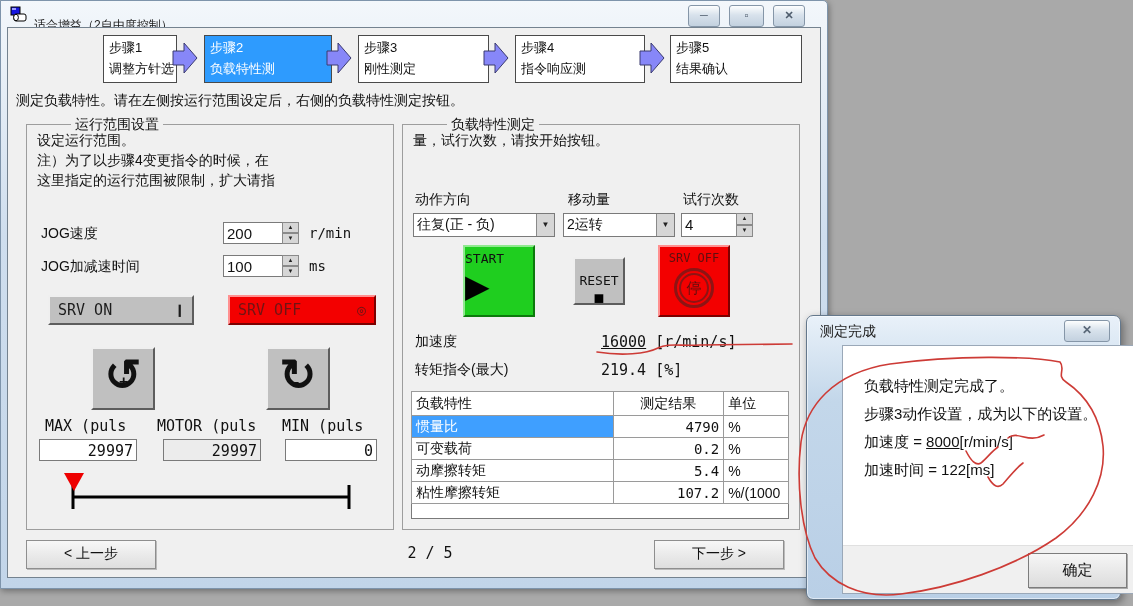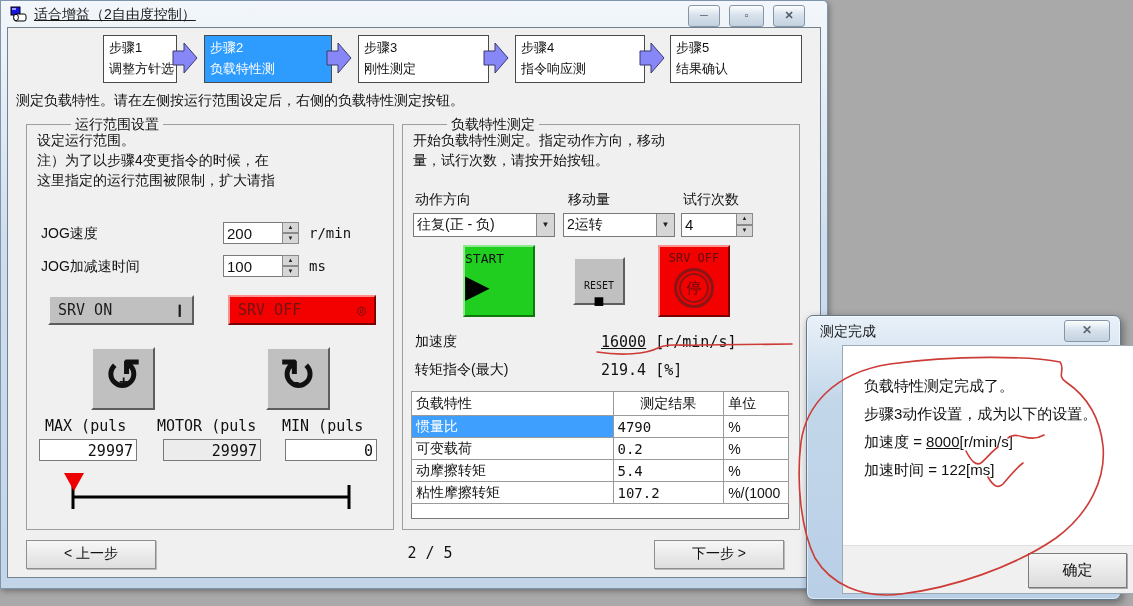--- a/index.html
+++ b/index.html
@@ -6,21 +6,21 @@
   body{width:1133px;height:606px;background:#a9a9a9;position:relative;overflow:hidden;
        font-family:"Liberation Sans",sans-serif;color:#111;}
   .mono{font-family:"DejaVu Sans Mono",monospace;}
 
   
   #main-window{position:absolute;left:0;top:0;width:826px;height:587px;
     background:linear-gradient(#f3f7fb,#cfdeee 40%,#c2d5e9);
     border:1px solid #7e94ab;border-radius:0 5px 0 0;box-shadow:1px 2px 6px rgba(0,0,0,.35);}
   #title-bar{position:absolute;left:0;top:0;right:0;height:26px;}
   #app-icon{position:absolute;left:9px;top:5px;width:18px;height:17px;}
-  #window-title{position:absolute;left:33px;top:5px;font-size:14px;color:#1b1b1b;text-decoration:underline;}
+  #window-title{position:absolute;left:33px;top:16px;font-size:12px;color:#1b1b1b;text-decoration:underline;}
   .winbtns{position:absolute;top:4px;right:22px;display:flex;gap:9px;}
   .winbtn{width:30px;height:20px;border:1px solid #8596a8;border-radius:3px;
     background:linear-gradient(#fdfefe,#d8e2ec 45%,#c3d1df);
     font-size:11px;color:#4f5d6d;text-align:center;line-height:18px;font-weight:bold;}
   .winbtn.max{width:33px;}
 
   #client{position:absolute;left:6px;top:26px;width:812px;height:549px;
     background:#f0f0f0;border:1px solid #74828f;}
 
   
@@ -62,21 +62,21 @@
     border:1px solid #8e8e8e;box-shadow:1px 1px 0 #bbb;font-size:14px;text-align:center;line-height:25px;}
   .rotbtn{text-align:center;}
   .rotbtn .g{font-size:44px;line-height:52px;font-weight:bold;color:#111;}
   .rotbtn .pm{position:absolute;font-size:16px;font-weight:bold;color:#111;}
 
   
   #mtable{position:absolute;left:8px;top:266px;width:378px;background:#fff;
     border:1px solid #7a7a7a;border-collapse:collapse;font-size:14px;}
   #mtable td{border:1px solid #9a9a9a;height:21px;padding:0 4px;white-space:nowrap;overflow:hidden;}
   #mtable tr.hdr td{height:23px;}
-  #mtable .c1{width:198px;} #mtable .c2{width:104px;} #mtable .c3{width:56px;}
+  #mtable .c1{width:198px;} #mtable .c2{width:104px;text-align:right;} #mtable .c3{width:56px;}
   #mtable td.hl{background:#3f9fff;color:#fff;}
   #mtable tr.empty td{border-left:none;border-right:none;border-bottom:none;height:14px;}
   .u{text-decoration:underline;}
 
   
   #dialog{position:absolute;left:806px;top:315px;width:313px;height:283px;border-radius:7px;
     background:linear-gradient(#e9f1f9,#c3d7ea 30%,#b9cfe6);border:1px solid #64788c;
     box-shadow:inset 0 0 0 1px rgba(255,255,255,.55), 2px 3px 9px rgba(0,0,0,.4);z-index:10;}
   #dialog-title{position:absolute;left:13px;top:7px;font-size:14px;color:#222;}
   #dialog-close{position:absolute;right:10px;top:4px;width:44px;height:20px;border:1px solid #8596a8;
@@ -203,21 +203,20 @@
         <line x1="16" y1="30" x2="292" y2="30" stroke="#000" stroke-width="3"></line>
         <line x1="16" y1="18" x2="16" y2="42" stroke="#000" stroke-width="3"></line>
         <line x1="292" y1="18" x2="292" y2="42" stroke="#000" stroke-width="3"></line>
         <polygon points="7,6 27,6 17,24" fill="#ee0000"></polygon>
       </svg>
     </div>
 
     <div class="groupbox" id="group-measure">
       <span class="group-title">负载特性测定</span>
       <div class="desc" style="top:5px">
-        <div>开始负载特性测定。指定动作方向，移动</div>
         <div>量，试行次数，请按开始按钮。</div>
       </div>
 
       <span class="fldlabel" style="left:12px;top:66px">动作方向</span>
       <span class="fldlabel" style="left:165px;top:66px">移动量</span>
       <span class="fldlabel" style="left:280px;top:66px">试行次数</span>
 
       <div class="combo" style="left:10px;top:88px;width:142px">
         <span class="val">往复(正 - 负)</span>
         <span class="drop">▼</span>
@@ -230,21 +229,21 @@
       <div class="spin" style="left:333px;top:88px;height:24px">
         <div>▲</div>
         <div>▼</div>
       </div>
 
       <div class="btn3d green" style="left:60px;top:120px;width:72px;height:72px;text-align:left">
         <div class="mono" style="font-size:13px;margin-top:4px">START</div>
         <div style="font-size:32px;line-height:40px;color:#000">▶</div>
       </div>
       <div class="btn3d" style="left:170px;top:132px;width:52px;height:48px;text-align:center">
-        <div class="mono" style="font-size:10px;margin-top:21px">RESET</div>
+        <div class="mono" style="font-size:13px;margin-top:14px">RESET</div>
         <div style="font-size:18px;line-height:20px;color:#000">■</div>
       </div>
       <div class="btn3d red" style="left:255px;top:120px;width:72px;height:72px;text-align:center">
         <div class="mono" style="font-size:12px;margin-top:4px;color:#5e0f0f">SRV OFF</div>
         <div style="margin:3px auto 0;width:40px;height:40px;border:3px solid #8d1414;border-radius:50%;box-sizing:border-box">
           <div style="margin:2px auto 0;width:30px;height:30px;border:2px solid #8d1414;border-radius:50%;box-sizing:border-box;
                       font-size:15px;line-height:26px;color:#5e0f0f">停</div>
         </div>
       </div>
 

